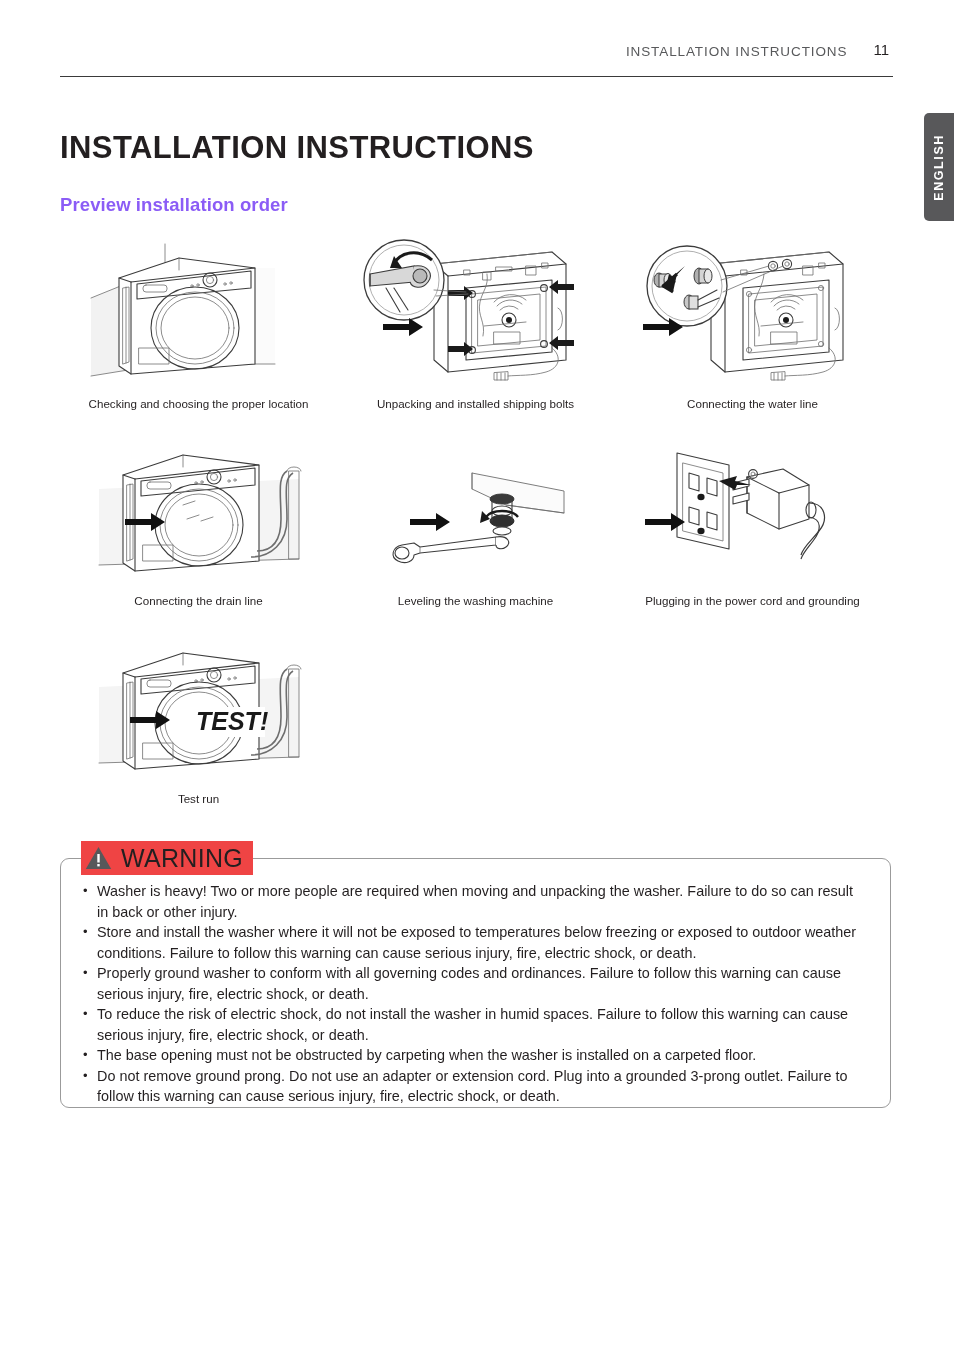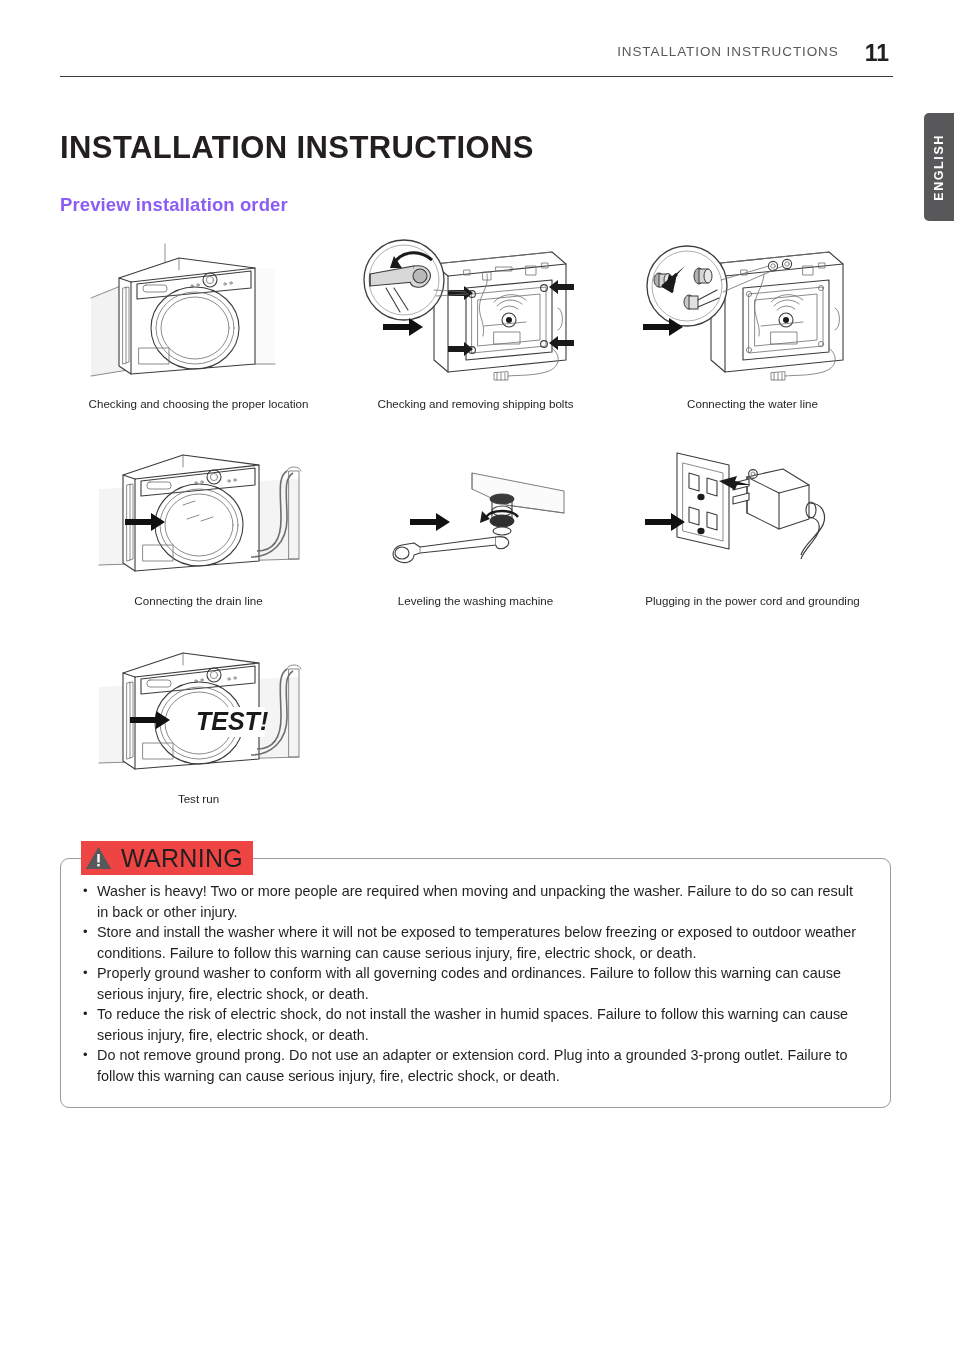--- a/index.html
+++ b/index.html
@@ -30,22 +30,22 @@
   }
   .header-title {
     font-size: 13.5px;
     letter-spacing: 0.9px;
     color: #58595b;
     font-weight: 400;
     padding-right: 26px;
     padding-top: 2px;
   }
   .header-page-num {
-    font-size: 23px;
-    font-weight: 700;
+    font-size: 15px;
+    font-weight: 400;
     color: #231f20;
     line-height: 1;
     padding-right: 4px;
   }
 
   
   .lang-tab {
     position: absolute;
     right: 0px;
     top: 113px;
@@ -321,21 +321,21 @@
           <path d="M30 52 L44 76" class="ln"></path>
           <path d="M38 52 L52 74" class="ln"></path>
 
           <path d="M76 24 C62 12 44 16 38 28" fill="none" stroke="#1a1a1a" stroke-width="3"></path>
           <path d="M38 20 L34 32 L46 32 Z" class="blk"></path>
 
           <path d="M80 60 L112 58" class="ln-t"></path>
           <path d="M78 54 L110 56" class="ln-t"></path>
         </svg>
       </div>
-      <div class="caption">Checking and removing shipping bolts</div>
+      <div class="caption">Unpacking and installed shipping bolts</div>
     </div>
 
     <div class="cell">
       <div class="art">
         <svg viewBox="0 0 240 152">
           <path d="M78 28 L196 16 L210 28 L210 124 L92 136 L78 124 Z" class="fill-w"></path>
           <path d="M92 40 L210 28" class="ln"></path>
           <path d="M92 40 L92 136" class="ln"></path>
           <path d="M78 28 L92 40" class="ln"></path>
           <path d="M78 28 L196 16" class="ln-t"></path>
@@ -579,15 +579,16 @@
       <rect x="12.3" y="8" width="2.4" height="8.5" fill="#ffffff"></rect>
       <rect x="12.3" y="18" width="2.4" height="2.4" fill="#ffffff"></rect>
     </svg>
     <span class="warning-label">WARNING</span>
   </div>
   <ul class="warning-list">
     <li>Washer is heavy! Two or more people are required when moving and unpacking the washer. Failure to do so can result in back or other injury.</li>
     <li>Store and install the washer where it will not be exposed to temperatures below freezing or exposed to outdoor weather conditions. Failure to follow this warning can cause serious injury, fire, electric shock, or death.</li>
     <li>Properly ground washer to conform with all governing codes and ordinances. Failure to follow this warning can cause serious injury, fire, electric shock, or death.</li>
     <li>To reduce the risk of electric shock, do not install the washer in humid spaces. Failure to follow this warning can cause serious injury, fire, electric shock, or death.</li>
+    <li>The base opening must not be obstructed by carpeting when the washer is installed on a carpeted floor.</li>
     <li>Do not remove ground prong. Do not use an adapter or extension cord. Plug into a grounded 3-prong outlet. Failure to follow this warning can cause serious injury, fire, electric shock, or death.</li>
   </ul>
 </div>
 
 </body></html>

